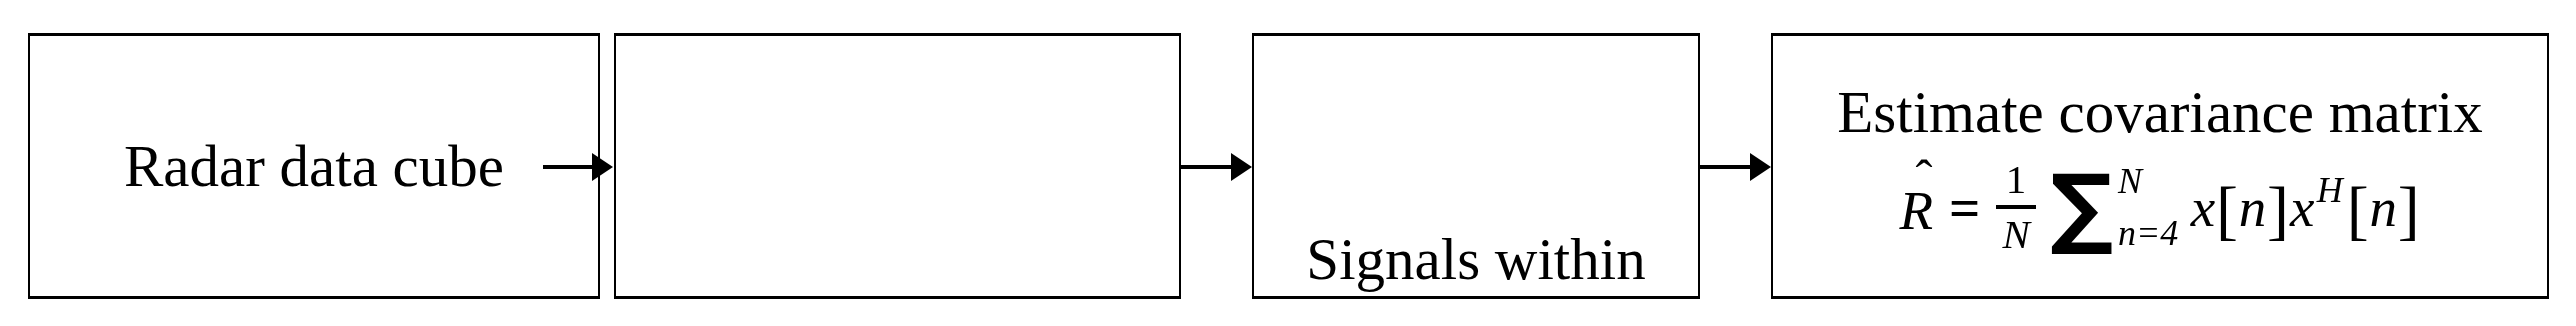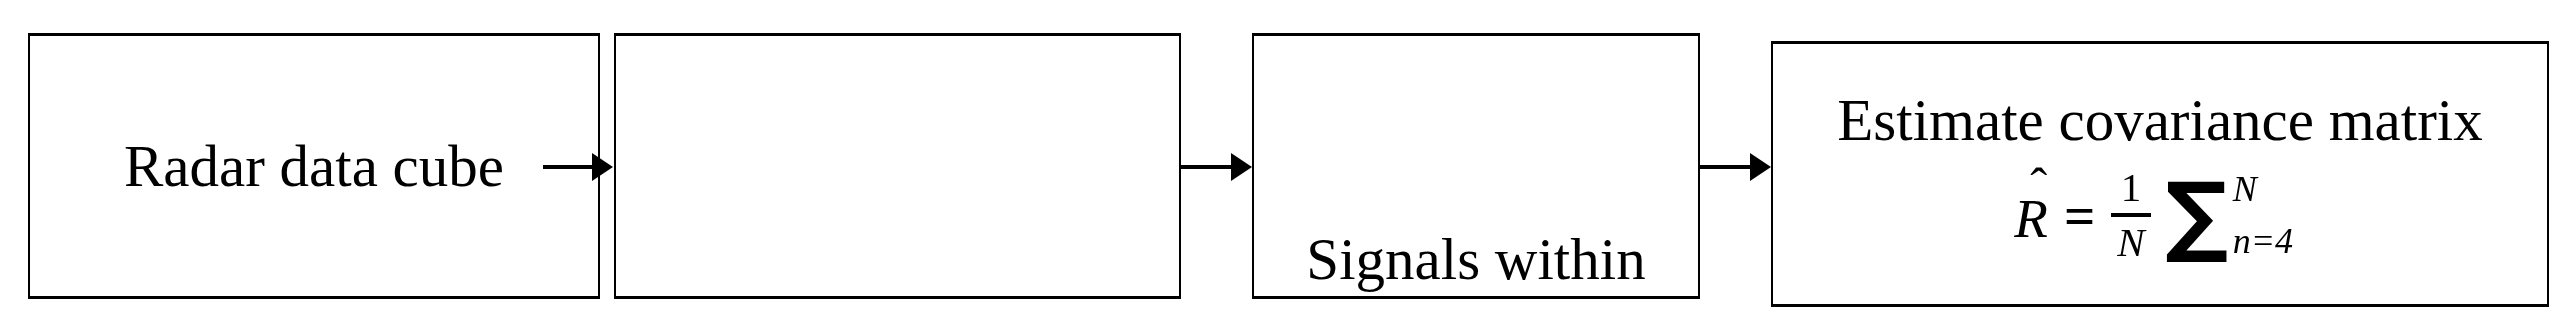--- a/index.html
+++ b/index.html
@@ -25,21 +25,21 @@
     flex-direction: column;
     align-items: center;
     justify-content: center;
     text-align: center;
     font-size: 59px;
     line-height: 73px;
   }
   #box-1 { left: 28px;   width: 572px; }
   #box-2 { left: 614px;  width: 567px; }
   #box-3 { left: 1252px; width: 448px; justify-content: flex-end; }
-  #box-4 { left: 1771px; width: 778px; margin-top: 8px; }
+  #box-4 { left: 1771px; width: 778px; }
 
   .box-line { white-space: nowrap; }
 
   .arrow { position: absolute; top: 152px; height: 30px; }
   #arrow-1 { left: 543px;  width: 70px; }
   #arrow-2 { left: 1181px; width: 71px; }
   #arrow-3 { left: 1699px; width: 72px; }
   .arrow .shaft {
     position: absolute;
     left: 0; right: 17.4px; top: 13.4px; height: 3.2px;
@@ -146,17 +146,18 @@
         <span class="num">1</span>
         <span class="den">N</span>
       </span>
       <span class="sum">
         <span class="sigma">∑</span>
         <span class="limits">
           <span>N</span>
           <span>n=4</span>
         </span>
       </span>
+      <span class="expr"><span>x</span><span class="bk">[</span><span>n</span><span class="bk">]</span><span>x</span><span class="sup-h">H</span><span class="bk">[</span><span>n</span><span class="bk">]</span></span>
     </div>
   </div>
 
 </div>
 
 
 </body></html>

